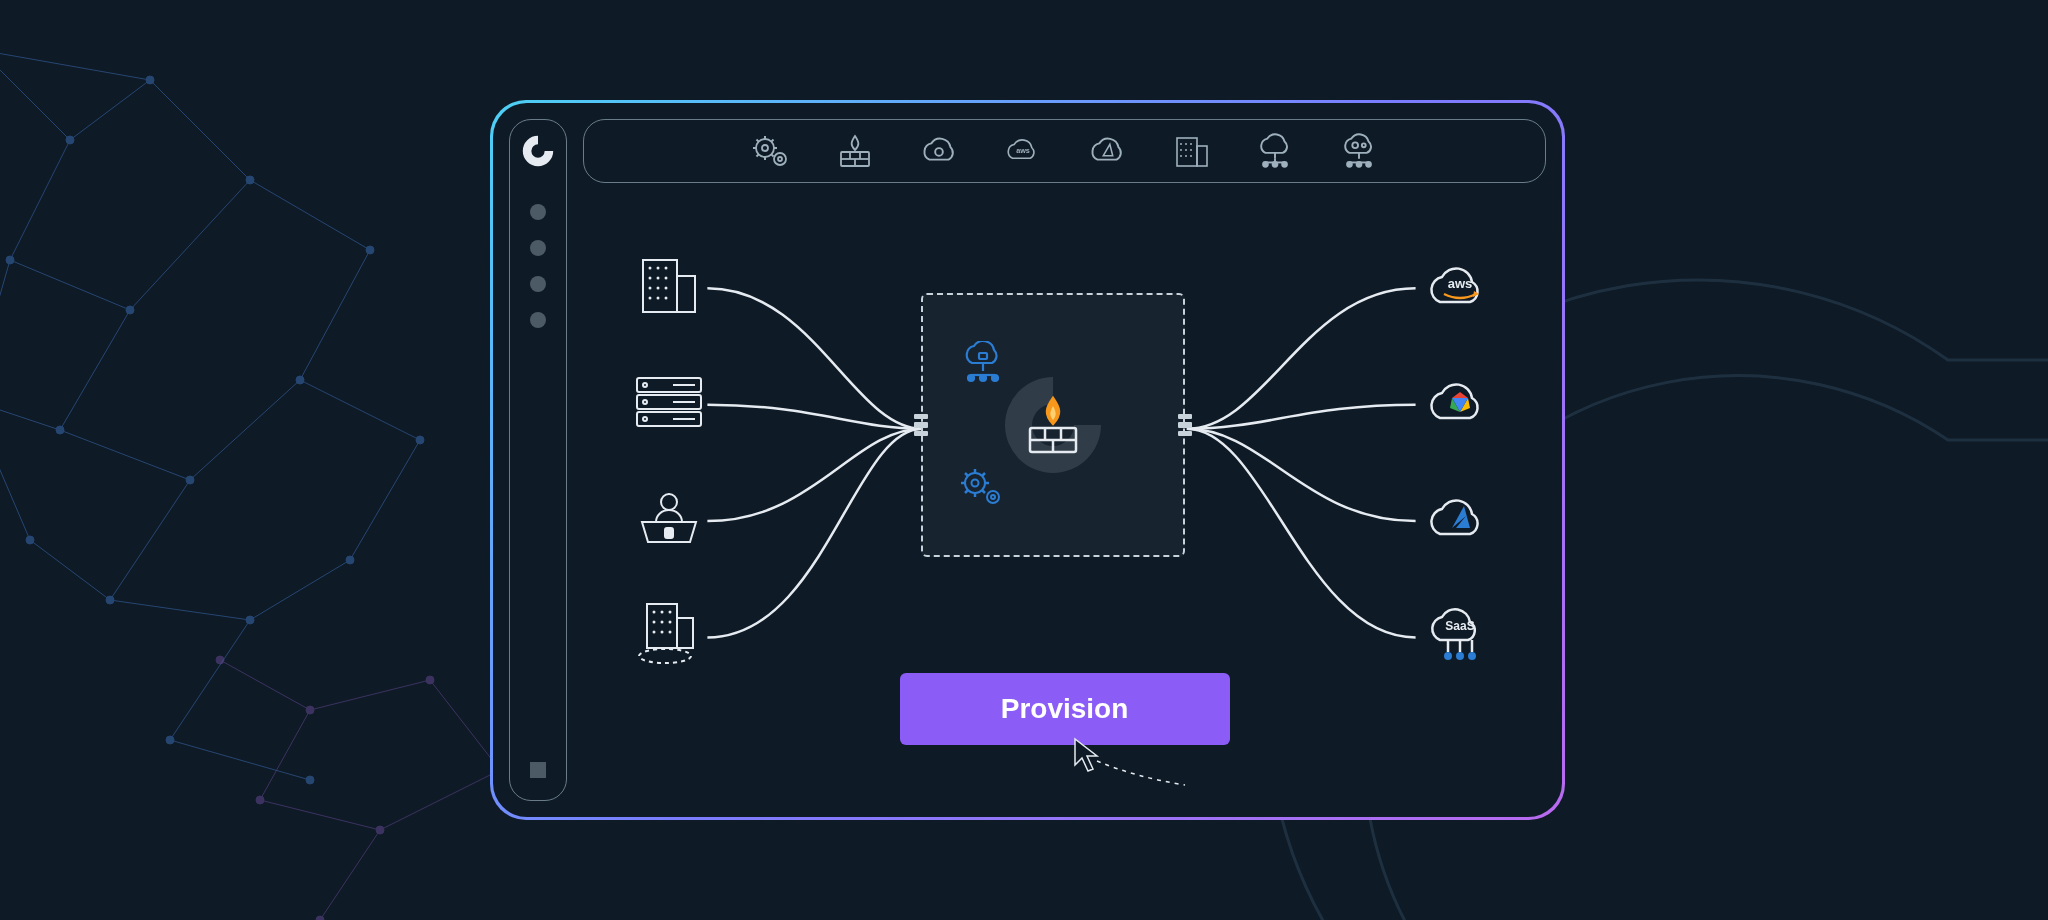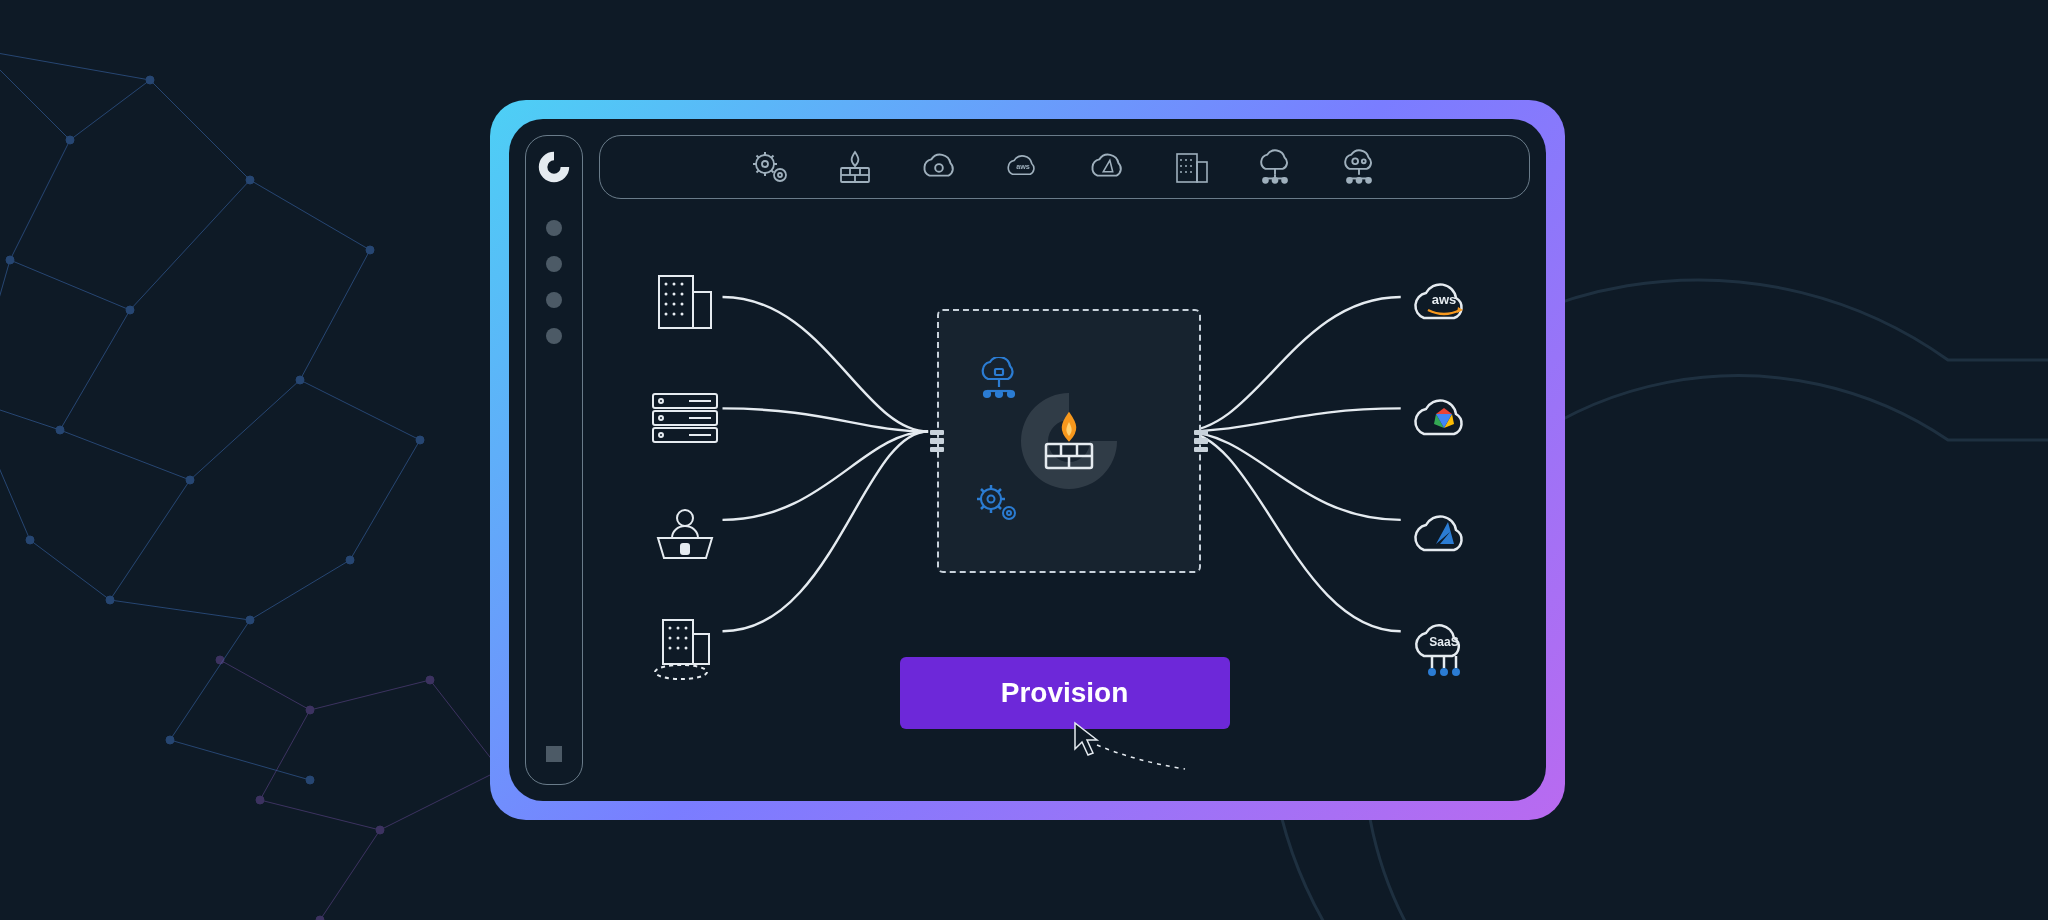--- a/index.html
+++ b/index.html
@@ -35,21 +35,21 @@
   }
 
   
   .app-window {
     position: absolute;
     left: 490px;
     top: 100px;
     width: 1075px;
     height: 720px;
     border-radius: 36px;
-    padding: 19px;
+    padding: 3px;
     background: linear-gradient(135deg, #4dd0f5 0%, #7a7dff 50%, #b96af0 100%);
   }
   .app-window-inner {
     width: 100%;
     height: 100%;
     background: #0e1a26;
     border-radius: 34px;
     position: relative;
     padding: 16px;
     display: flex;
@@ -193,21 +193,21 @@
   }
 
   
   .provision-btn {
     position: absolute;
     left: 50%;
     transform: translateX(-50%);
     bottom: 56px;
     width: 330px;
     height: 72px;
-    background: #6d28d9;
+    background: #8b5cf6;
     border: none;
     border-radius: 6px;
     color: #fff;
     font-size: 28px;
     font-weight: 700;
     cursor: pointer;
     display: flex;
     align-items: center;
     justify-content: center;
   }

